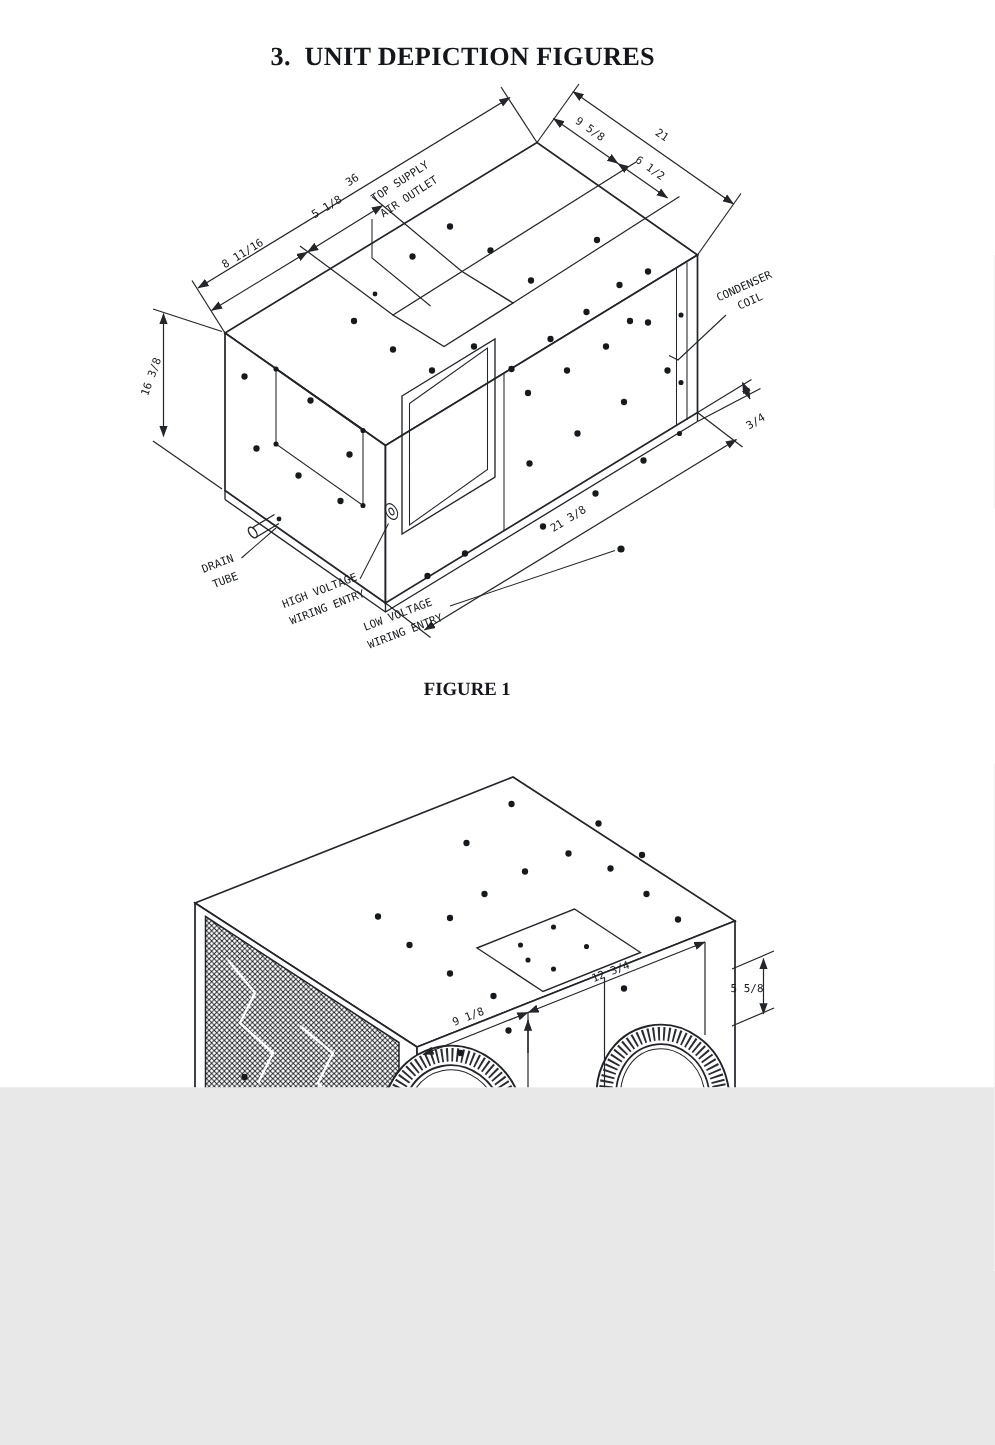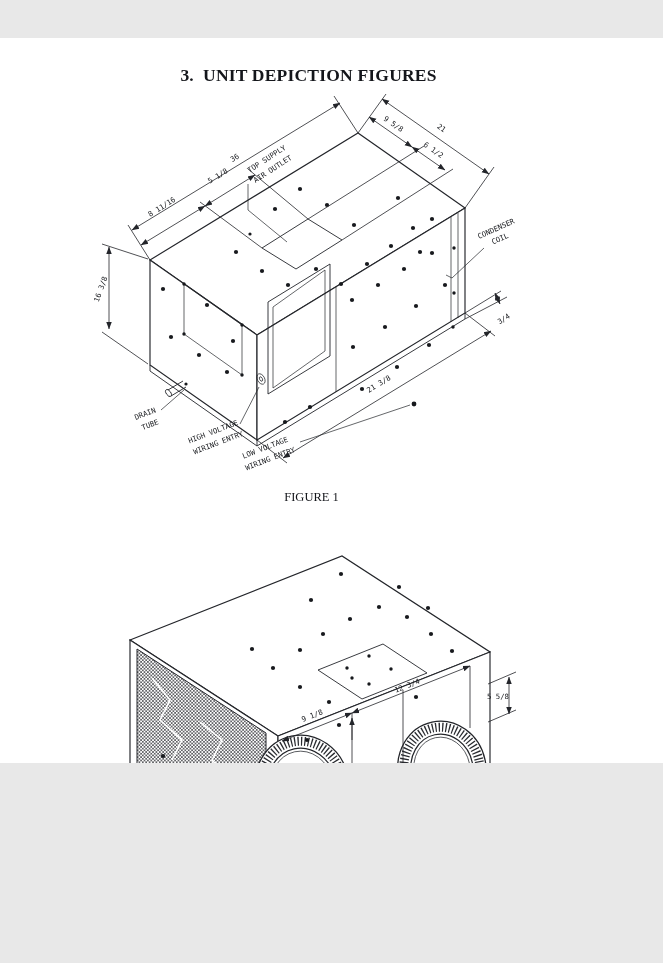--- a/index.html
+++ b/index.html
@@ -1,22 +1,22 @@
 <!DOCTYPE html>
 <html><head>
 <meta charset="utf-8">
 <style>
   html,body{margin:0;padding:0;background:#e8e8e8;}
   .page{position:relative;width:663px;height:725px;background:#ffffff;overflow:hidden;
-        font-family:"Liberation Sans",sans-serif;margin-top:38px;}
+        font-family:"Liberation Sans",sans-serif;}
   .title{position:absolute;top:27px;left:0;right:46px;text-align:center;
          font-family:"Liberation Serif",serif;font-weight:bold;font-size:17.5px;
          color:#14161b;white-space:pre;letter-spacing:.2px;}
   .caption{position:absolute;left:0;right:40px;text-align:center;
-           font-family:"Liberation Serif",serif;font-weight:normal;font-size:12.5px;color:#14161b;}
+           font-family:"Liberation Serif",serif;font-weight:bold;font-size:12.5px;color:#14161b;}
   #cap1{top:452px;}
   #cap2{top:914px;}
   svg.drawing{position:absolute;left:0;top:0;}
   .ln{stroke:#23252a;stroke-width:.9;fill:none;}
   .bx{stroke:#23252a;stroke-width:1.15;fill:#ffffff;}
   .thin{stroke:#23252a;stroke-width:.7;fill:none;}
   .dim{stroke:#23252a;stroke-width:.8;fill:none;}
   text.t{font-family:"DejaVu Sans Mono",monospace;font-size:7.3px;fill:#17191d;text-anchor:middle;}
   text.big{font-size:8.2px;}
   .dot{fill:#17191d;stroke:none;}

